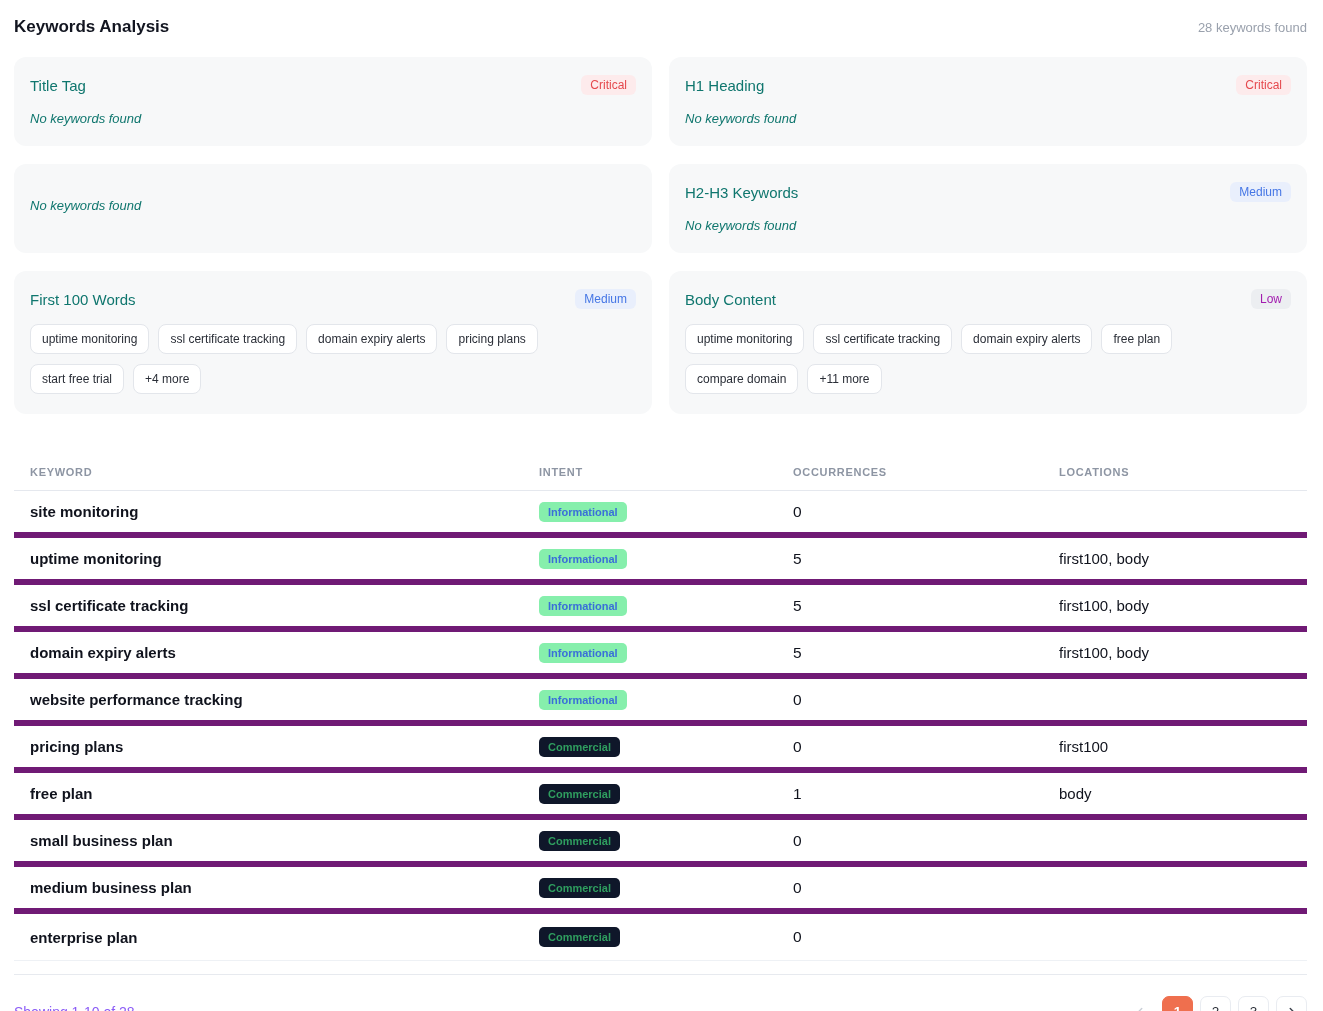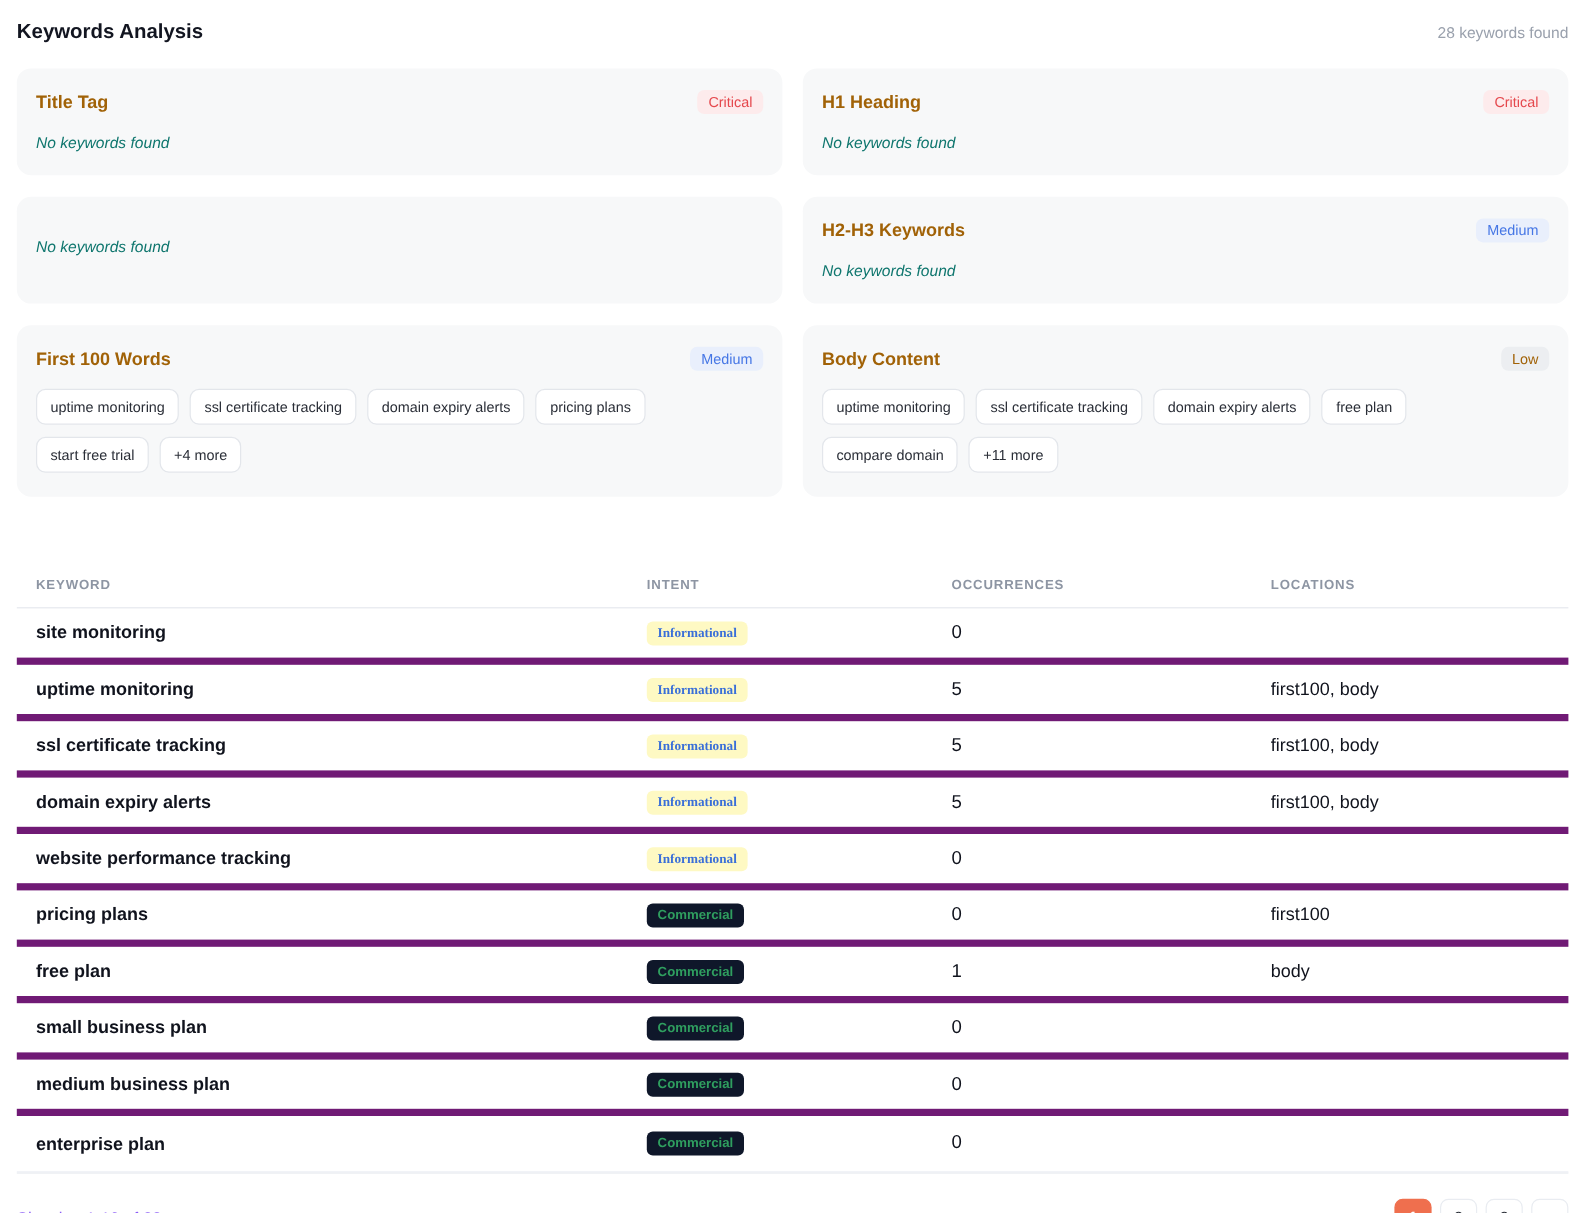--- a/index.html
+++ b/index.html
@@ -13,51 +13,51 @@
 
   
   .page-header { display: flex; justify-content: space-between; align-items: center; padding-top: 3px; }
   .page-title { font-size: 17px; font-weight: 700; color: #121520; }
   .keywords-count { font-size: 13px; color: #9aa1ad; }
 
   
   .cards { display: grid; grid-template-columns: 1fr 1fr; gap: 18px 17px; margin-top: 20px; }
   .card { background: #f7f8f9; border-radius: 12px; padding: 18px 16px 20px 16px; }
   .card-head { display: flex; justify-content: space-between; align-items: center; }
-  .card-title { font-size: 15px; font-weight: 700; color: #a16207; }
+  .card-title { font-size: 15px; font-weight: 400; color: #0f766e; }
   .badge { font-size: 12px; padding: 3px 9px; border-radius: 6px; font-weight: 500; white-space: nowrap; }
   .badge.critical { background: #fdebec; color: #e5484d; }
   .badge.high     { background: #fbf3d7; color: #c9990b; }
   .badge.medium   { background: #e9effc; color: #4576e5; }
-  .badge.low      { background: #eceef1; color: #a16207; }
+  .badge.low      { background: #eceef1; color: #a21caf; }
   .empty-text { font-style: italic; font-size: 13px; color: #0f766e; margin-top: 16px; }
   .chips { display: flex; flex-wrap: wrap; gap: 10px 9px; margin-top: 15px; }
   .chip {
     background: #ffffff; border: 1px solid #e3e6eb; border-radius: 8px;
     padding: 7px 11px; font-size: 12px; color: #2a2e37; white-space: nowrap;
   }
 
   
-  .table { margin-top: 68px; border-bottom: 1px solid #e7eaef; }
+  .table { margin-top: 52px; border-bottom: 1px solid #e7eaef; padding-bottom: 13px; }
   .thead-row, .trow {
     display: grid;
     grid-template-columns: 509px 254px 266px 1fr;
     align-items: center;
     padding-left: 16px;
   }
   .thead-row { padding-bottom: 12px; border-bottom: 1px solid #e5e8ee; }
   .th { font-size: 11px; letter-spacing: 0.7px; color: #8d95a3; font-weight: 700; text-transform: uppercase; }
   .trow { height: 47px; border-bottom: 6px solid #701a75; }
   .trow:last-child { border-bottom: 1px solid #eef1f5; }
   .kw { font-size: 15px; font-weight: 700; color: #10131d; }
   .intent-badge {
     display: inline-block; font-size: 11px; font-weight: 600;
     padding: 4px 9px; border-radius: 5px;
   }
-  .intent-badge.informational { background: #fef9c3; color: #3a6fd8; font-family: Liberation Serif, serif; }
+  .intent-badge.informational { background: #86efac; color: #3a6fd8; }
   .intent-badge.commercial    { background: #0f172a; color: #2f9e5f; }
   .occ { font-size: 15.5px; font-weight: 500; color: #10131d; }
   .loc { font-size: 15px; color: #10131d; }
 
   
   .footer { display: flex; justify-content: space-between; align-items: center; margin-top: 21px; }
   .showing { font-size: 14px; color: #8b5cf6; }
   .pager { display: flex; align-items: center; gap: 7px; }
   .page-btn, .nav-btn {
     width: 31px; height: 31px;

